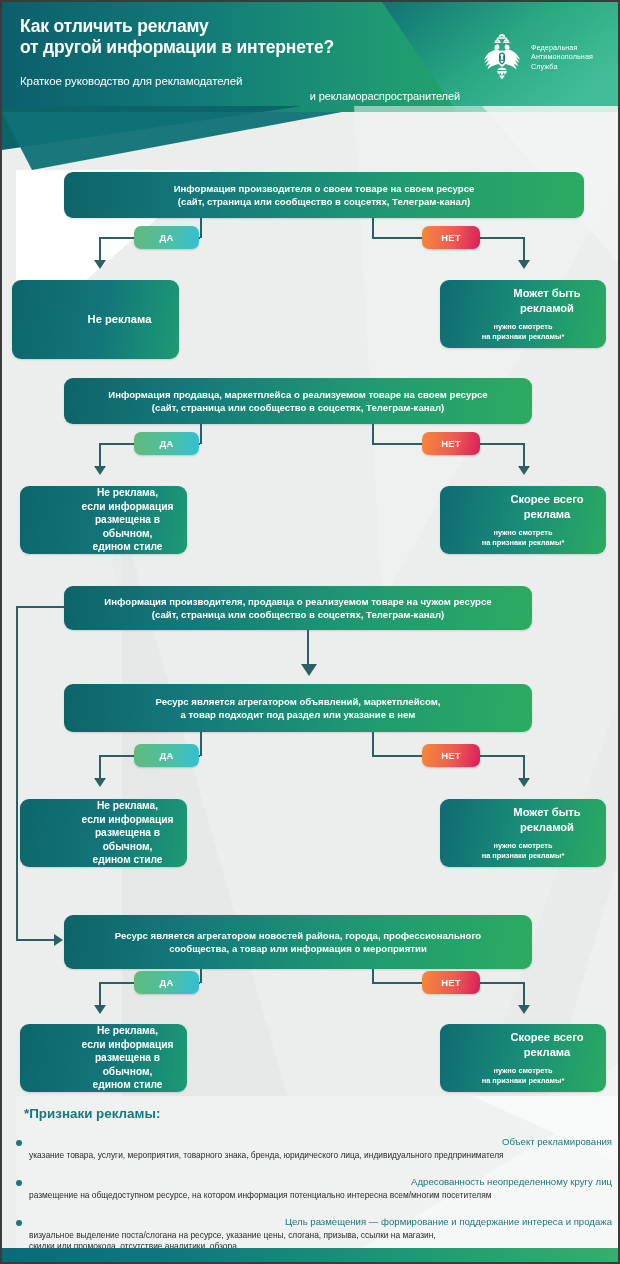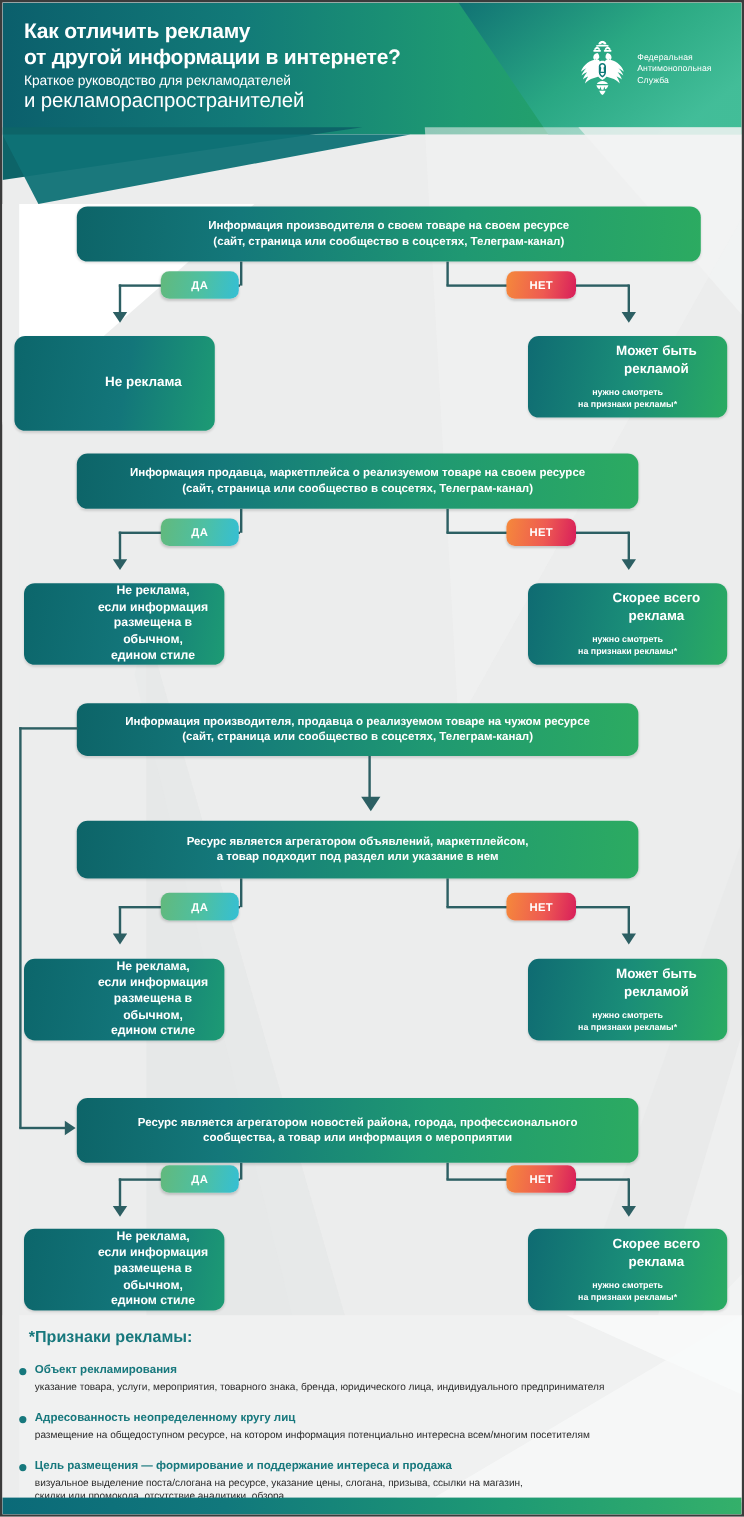--- a/index.html
+++ b/index.html
@@ -24,23 +24,23 @@
   }
   .header-title{
     position:absolute;left:18px;top:14px;width:440px;
     color:#ffffff;
     z-index:5;
   }
   .ht-line{
     font-size:17.5px;font-weight:bold;line-height:21px;letter-spacing:-0.2px;
   }
   .hs-line{
-    font-size:11.5px;line-height:15px;margin-top:3px;letter-spacing:-0.1px;
-  }
-  .hs-line2{font-size:17px;line-height:15px;letter-spacing:-0.1px;}
+    font-size:11.5px;line-height:15px;margin-top:16px;letter-spacing:-0.1px;
+  }
+  .hs-line2{font-size:11px;line-height:15px;letter-spacing:-0.1px;text-align:right;}
   
   .logo-wrap{
     position:absolute;left:478px;top:32px;z-index:6;
     display:flex;align-items:center;gap:7px;
   }
   .logo-text{
     color:#ffffff;font-size:7.2px;line-height:9.6px;letter-spacing:0.1px;
   }
   
   .flow{position:absolute;left:0;top:0;width:616px;height:1260px;z-index:4;}
@@ -89,22 +89,22 @@
   .arw-down{border-left:6px solid transparent;border-right:6px solid transparent;border-top:9px solid #2c5f63;}
   .arw-right{border-top:6px solid transparent;border-bottom:6px solid transparent;border-left:9px solid #2c5f63;}
   
   .notes{position:absolute;left:0;top:1098px;width:616px;z-index:5;}
   .notes-title{
     position:absolute;left:22px;top:6px;
     color:#17787d;font-size:13.4px;font-weight:bold;
   }
   .note{position:absolute;left:14px;width:596px;}
   .note-head{
-    color:#17787d;font-size:9.6px;font-weight:bold;line-height:12px;
-    padding-left:13px;position:relative;
+    color:#17787d;font-size:9.6px;font-weight:normal;line-height:12px;
+    padding-left:13px;position:relative;text-align:right;
   }
   .note-head .dot{
     position:absolute;left:0;top:3.5px;width:6px;height:6px;border-radius:50%;
     background:#17787d;
   }
   .note-body{
     color:#2a2a2a;font-size:8.4px;line-height:11.4px;padding-left:13px;margin-top:2px;
   }
   .bottombar{
     position:absolute;left:0;bottom:0;width:616px;height:14px;

